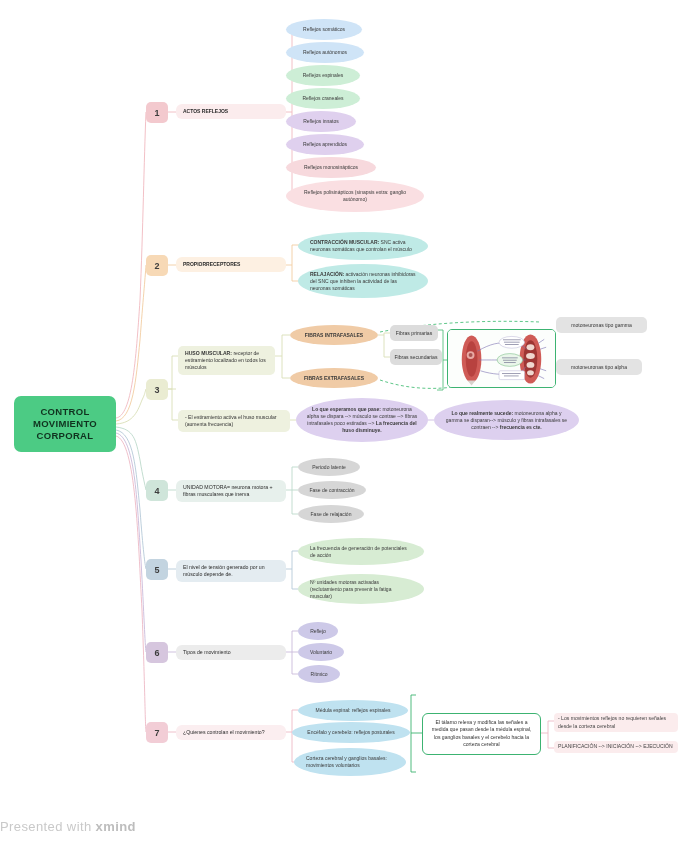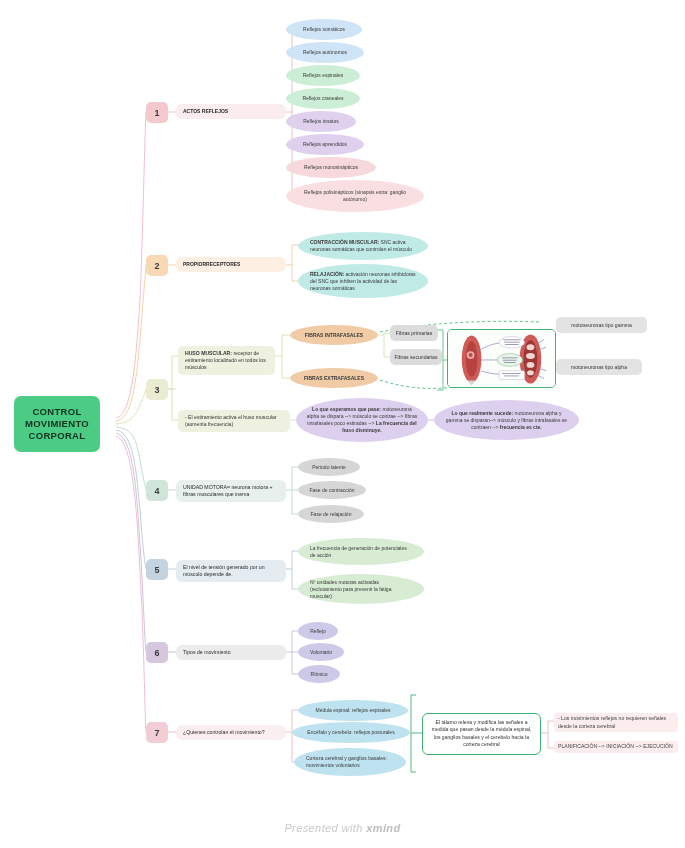--- a/index.html
+++ b/index.html
@@ -10,21 +10,21 @@
     overflow:hidden;
   }
   #canvas{position:absolute;inset:0;}
   svg.links{position:absolute;left:0;top:0;width:685px;height:848px;pointer-events:none;}
 
   .node{position:absolute;box-sizing:border-box;display:flex;align-items:center;}
   .node .txt{display:block;width:100%;}
 
   
   .central{
-    left:14px;top:396px;width:86px;height:56px;
+    left:14px;top:396px;width:102px;height:56px;
     background:#4ccb84;border-radius:7px;
     color:#10321f;font-weight:bold;font-size:9.5px;line-height:12px;
     text-align:center;justify-content:center;letter-spacing:.3px;
   }
 
   
   .badge{
     width:22px;height:21px;border-radius:5px;
     justify-content:center;font-size:9px;font-weight:bold;color:#3d3d3d;
   }
@@ -51,22 +51,22 @@
   }
   .plain{font-size:5.1px;line-height:7.6px;color:#444;padding:2px 4px;}
 
   
   .pic{
     border:1px solid #3cb371;border-radius:5px;background:#fbfdfb;
     overflow:hidden;
   }
 
   .footer{
-    position:absolute;left:0;right:0;bottom:14px;text-align:center;
-    font-size:11px;color:#c9c9c9;letter-spacing:.4px;font-style:italic;
+    position:absolute;left:0;right:0;bottom:14px;text-align:left;
+    font-size:13px;color:#c9c9c9;letter-spacing:.4px;
   }
   .footer b{color:#bdbdbd;font-weight:bold;}
 </style>
 </head>
 <body>
 
 <div id="canvas">
 
   <svg class="links" viewBox="0 0 685 848">
     <g fill="none" stroke-width="0.9">

